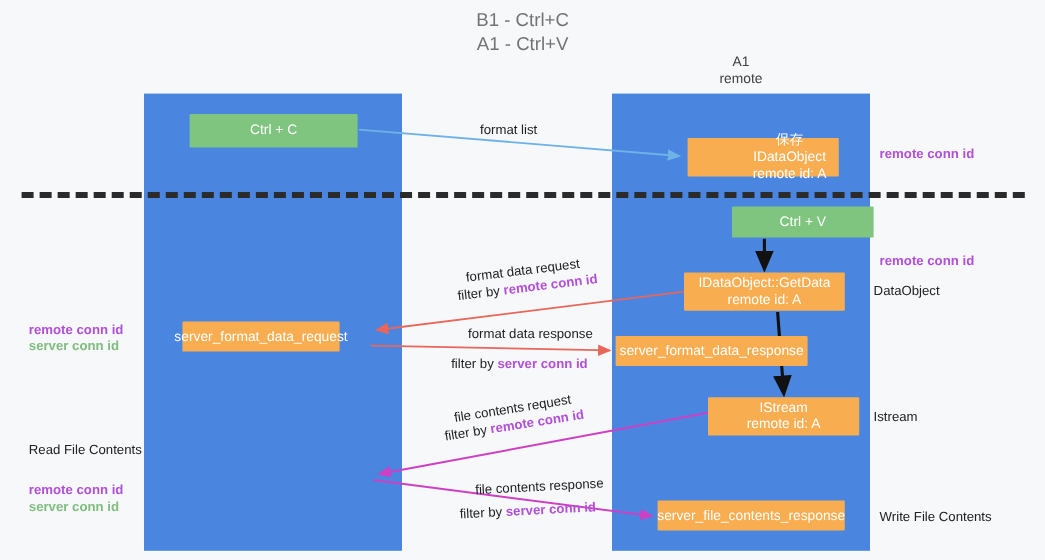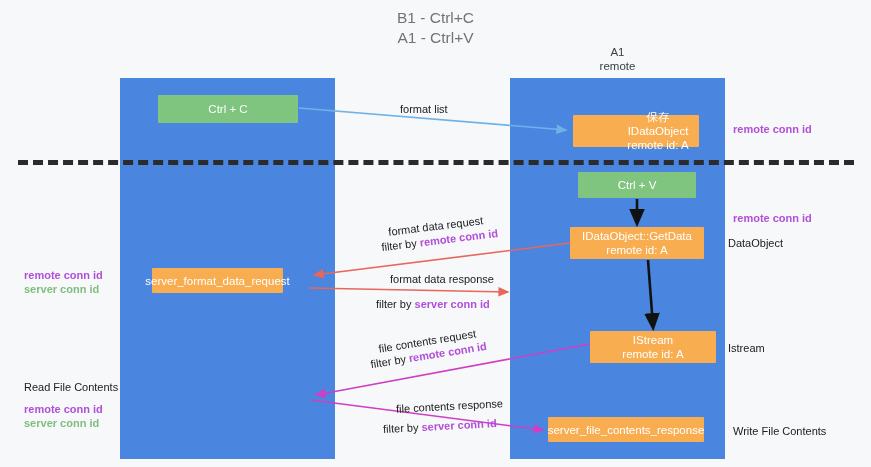--- a/index.html
+++ b/index.html
@@ -101,21 +101,21 @@
   #lbl-fcresp-2          { left: 383px; top: 419px; transform: rotate(-3deg); }
 
   #side-remote-top       { left: 733px; top: 122px; }
   #side-remote-mid       { left: 733px; top: 211px; }
   #side-dataobject       { left: 728px; top: 236px; }
   #side-istream          { left: 728px; top: 341px; }
   #side-write-fc         { left: 733px; top: 424px; }
 
   #side-left-remote      { left: 24px; top: 268px; }
   #side-left-server      { left: 24px; top: 282px; }
-  #side-read-fc          { left: 24px; top: 380px; }
+  #side-read-fc          { left: 24px; top: 368px; }
   #side-left-remote2     { left: 24px; top: 402px; }
   #side-left-server2     { left: 24px; top: 416px; }
 
   #dashed-line {
     position: absolute;
     left: 18px;
     top: 160px;
     width: 836px;
     height: 0;
     border-top: 5px dashed #2b2b2b;
@@ -170,24 +170,25 @@
     <line x1="648" y1="260" x2="653" y2="326" stroke="#111111" stroke-width="2.6" marker-end="url(#ah-black)"></line>
 
     <line x1="590" y1="344" x2="316" y2="395" stroke="#cf3fc4" stroke-width="1.6" marker-end="url(#ah-magenta)"></line>
 
     <line x1="311" y1="400" x2="543" y2="430" stroke="#cf3fc4" stroke-width="1.6" marker-end="url(#ah-magenta)"></line>
   </svg>
 
   <div class="node green" id="node-ctrl-c" style="white-space:pre-line;">Ctrl + C</div>
   <div class="node orange" id="node-save-ido" style="white-space:pre-line;">保存IDataObject
 remote id: A</div>
-  <div class="node green" id="node-ctrl-v" style="white-space:pre-line;">Ctrl + V</div>
+  <div class="node green" id="node-ctrl-v" style="white-space:pre-line;margin-left:32px;">Ctrl + V</div>
   <div class="node orange" id="node-getdata" style="white-space:pre-line;">IDataObject::GetData
 remote id: A</div>
   <div class="node orange" id="node-sfdreq">server_format_data_request</div>
+  <div class="node orange" id="node-sfdresp">server_format_data_response</div>
   <div class="node orange" id="node-istream" style="white-space:pre-line;">IStream
 remote id: A</div>
   <div class="node orange" id="node-sfcresp">server_file_contents_response</div>
 
   <div class="edge-label" id="lbl-format-list">format list</div>
 
   <div class="edge-label" id="lbl-fdr-1">format data request</div>
   <div class="edge-label" id="lbl-fdr-2"><span>filter by </span><span class="purple">remote conn id</span></div>
 
   <div class="edge-label" id="lbl-fdresp-1">format data response</div>

